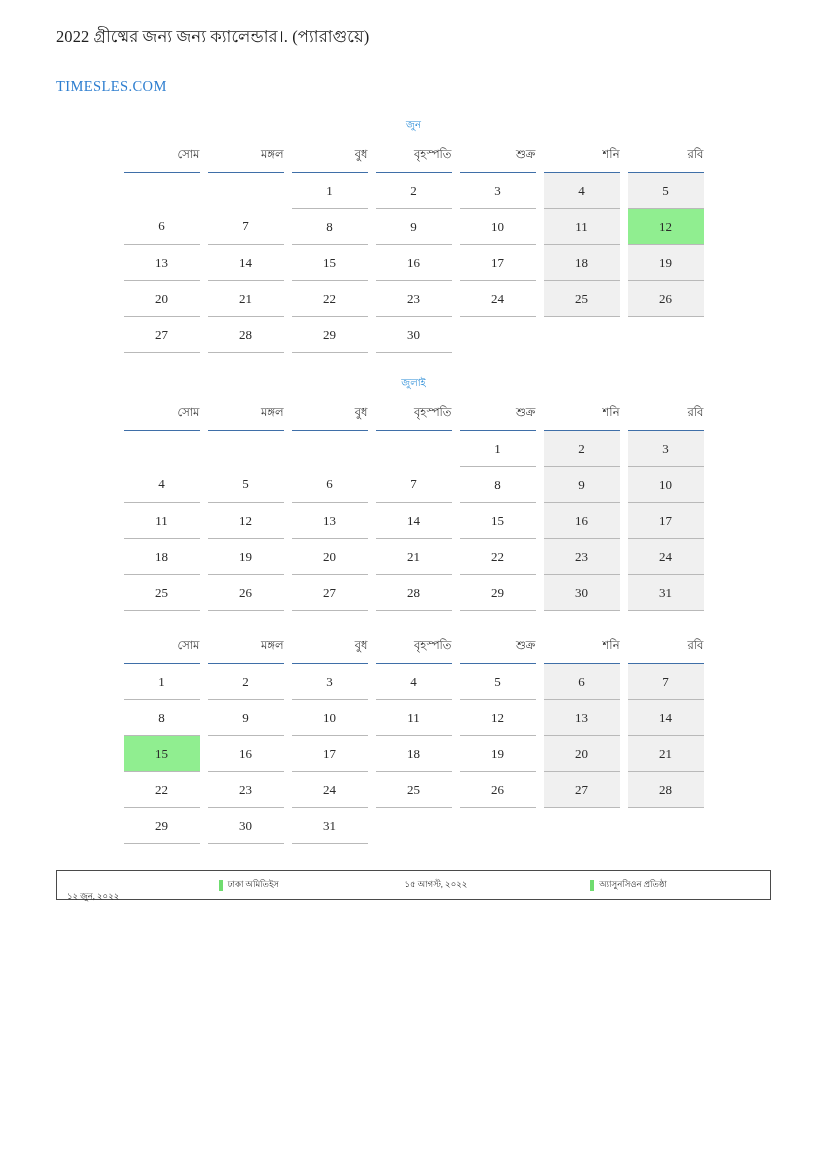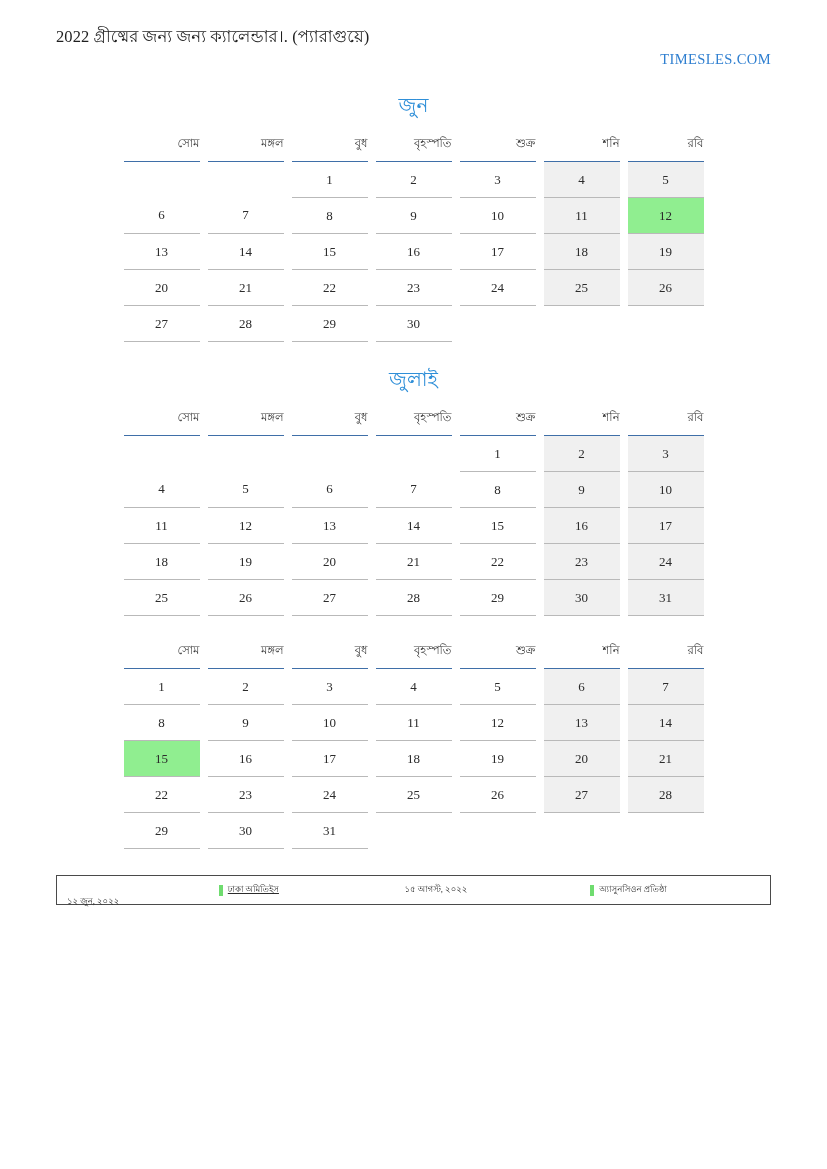--- a/index.html
+++ b/index.html
@@ -22,20 +22,21 @@
     box-sizing: border-box;
     padding: 20px 56px 0 56px;
     position: relative;
   }
   
   .page-header {
     display: flex;
     align-items: flex-start;
     justify-content: space-between;
     padding-top: 4px;
+    flex-direction: column;
   }
   .page-title {
     font-family: "Liberation Serif", serif;
     font-size: 16.5px;
     color: #1f1f1f;
     letter-spacing: .1px;
     white-space: nowrap;
   }
   .site-brand {
     font-family: "Liberation Serif", serif;
@@ -46,21 +47,21 @@
     padding-top: 3px;
     margin-top: 24px;
   }
   
   .month-block {
     margin-top: 22px;
   }
   .month-title {
     text-align: center;
     color: #2f8fd8;
-    font-size: 20px;
+    font-size: 10px;
     font-family: "Liberation Serif", serif;
     margin-bottom: 8px;
   }
   table.cal {
     border-collapse: collapse;
     margin: 0 auto;
     width: 580px;
     table-layout: fixed;
   }
   table.cal th {
@@ -113,21 +114,21 @@
     white-space: nowrap;
   }
   .legend-item .swatch {
     display: inline-block;
     width: 4px;
     height: 11px;
     background: #6fdc6f;
     margin-right: 5px;
   }
   .legend-col-1 { width: 152px; padding-left: 10px; margin-top: 24px; }
-  .legend-col-2 { width: 186px; text-decoration: underline; }
+  .legend-col-2 { width: 186px; }
   .legend-col-3 { width: 186px; }
   .legend-col-4 { width: 180px; }
 </style>
 </head>
 <body>
 
 <div class="page">
 
   <div class="page-header">
     <div class="page-title">2022 গ্রীষ্মের জন্য জন্য ক্যালেন্ডার।. (প্যারাগুয়ে)</div>

